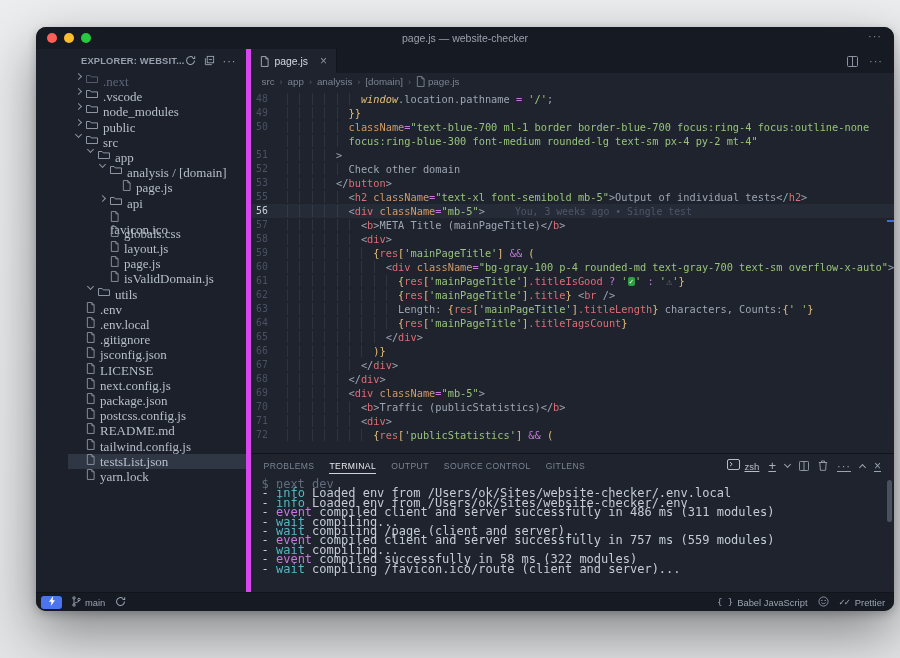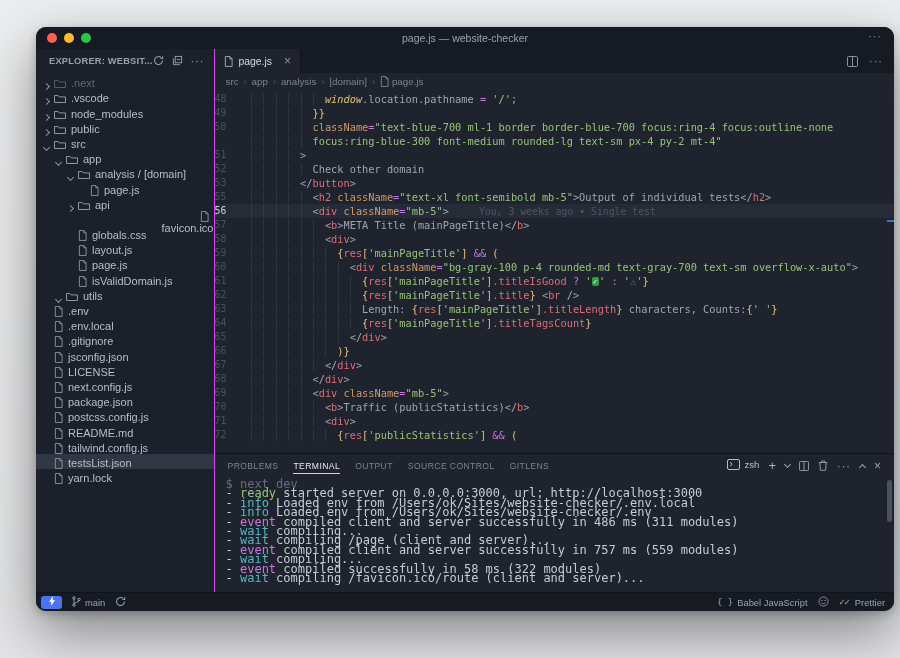--- a/index.html
+++ b/index.html
@@ -14,27 +14,27 @@
   .titlebar { flex:0 0 22px; background:#161a22; display:flex; align-items:center; position:relative; }
   .lights { position:absolute; left:11px; top:6px; display:flex; gap:7px; }
   .light { width:10px; height:10px; border-radius:50%; }
   .light.red{ background:#ff5f57; } .light.yellow{ background:#febc2e; } .light.green{ background:#28c840; }
   .win-title { flex:1; text-align:center; font-size:10.5px; color:#9aa1ad; }
   .title-more { position:absolute; right:12px; top:3px; color:#848d9c; font-size:11px; letter-spacing:1px; cursor:pointer; }
 
   .body-row { flex:1; display:flex; min-height:0; }
 
   
-  .sidebar { flex:0 0 165px; background:#1b202a; border-right:1px solid #d946ef; display:flex; flex-direction:column; min-height:0; }
+  .sidebar { flex:0 0 165px; background:#1b202a; border-right:5px solid #d946ef; display:flex; flex-direction:column; min-height:0;padding-left:32px; }
   .sb-header { flex:0 0 23px; display:flex; align-items:center; padding:0 9px 0 13px; }
   .sb-title { flex:1; font-size:9.3px; font-weight:bold; color:#98a0af; letter-spacing:.2px; white-space:nowrap; overflow:hidden; }
   .sb-icons { display:flex; gap:8px; align-items:center; color:#9aa3b2; }
   .sb-icons > span { cursor:pointer; display:flex; }
   .tree { flex:1; overflow:hidden; padding-top:2px; }
-  .trow { height:15.2px; display:flex; align-items:flex-end; font-size:11px; color:#b7bfcb; cursor:pointer; white-space:nowrap; }
+  .trow { height:15.2px; display:flex; align-items:flex-start; font-size:13px; color:#b7bfcb; cursor:pointer; white-space:nowrap;font-family:Liberation Serif, serif; }
   .trow.sel { background:#303744; }
   .trow.dim { color:#5d6678; }
   .chev { width:5px; height:5px; border-right:1.2px solid #8b93a3; border-bottom:1.2px solid #8b93a3;
     transform:rotate(-45deg); margin:0 5px 0 1px; flex:0 0 auto; }
   .chev.open { transform:rotate(45deg); margin-top:-3px; }
   .ticon { margin-right:5px; display:flex; color:#8e96a5; flex:0 0 auto; }
   .trow.dim .ticon { color:#525b6c; }
 
   
   .editor-col { flex:1; display:flex; flex-direction:column; min-width:0; }
@@ -50,41 +50,41 @@
   .breadcrumb { flex:0 0 17px; display:flex; align-items:center; padding:0 11px; font-size:9.8px; color:#7c8493; gap:5px; background:#1e232d; }
   .crumb { cursor:pointer; }
   .crumb-sep { color:#565e6e; font-size:9px; }
   .crumb .ticon { color:#7c8493; margin-right:3px; }
   .crumb.last { display:flex; align-items:center; }
 
   
   .code-wrap { flex:1; min-height:0; position:relative; overflow:hidden; background:#1e232d; padding-top:2px; }
   .crow { display:flex; height:14px; line-height:14px; font-family:"DejaVu Sans Mono", monospace; font-size:10.3px; white-space:pre; cursor:text; }
   .crow.cur { background:rgba(135,150,180,.08); }
-  .ln { flex:0 0 36px; text-align:left; padding-right:13px; color:#4a5164; font-size:9.8px; }
+  .ln { flex:0 0 36px; text-align:center; padding-right:13px; color:#4a5164; font-size:9.8px; }
   .crow.cur .ln { color:#ccd2dd; }
   .cl { flex:1; overflow:hidden; }
   .ind { background:repeating-linear-gradient(90deg, rgba(125,135,155,.17) 0 1px, transparent 1px 12.4px); }
   .blame { color:#4e5667; margin-left:30px; font-size:9.8px; }
   .ruler-mark { position:absolute; right:0; top:130px; width:7px; height:2px; background:#3d6fd8; }
 
   .tk-f{color:#9da5b4} .tk-t{color:#e06c75} .tk-v{color:#e06c75} .tk-a{color:#d19a66}
   .tk-s{color:#98c379} .tk-k{color:#c678dd} .tk-b{color:#e5c07b} .tk-d{color:#6b7384}
   .tk-w{color:#e5c07b; font-style:italic}
   .tk-c{display:inline-block; background:#2ea043; color:#fff; font-size:7.5px; line-height:9px; height:9px;
     padding:0 1.5px; border-radius:2px; vertical-align:1px;}
 
   
   .panel { flex:0 0 139px; display:flex; flex-direction:column; border-top:1px solid #11141b; background:#1e232d; min-height:0; }
   .panel-tabs { flex:0 0 23px; display:flex; align-items:center; padding:0 13px; gap:15px; }
   .ptab { font-size:8.6px; letter-spacing:.4px; color:#7a8494; cursor:pointer; position:relative; padding:3px 0; }
   .ptab.active { color:#e6e9ee; }
   .ptab.active::after { content:''; position:absolute; left:0; right:0; bottom:0; height:1px; background:#cfd4dc; }
   .panel-right { margin-left:auto; display:flex; align-items:center; gap:9px; color:#9aa3b2; }
-  .panel-right > span { cursor:pointer; display:flex; align-items:flex-start; }
+  .panel-right > span { cursor:pointer; display:flex; align-items:flex-end;text-decoration:underline; }
   .shell-chip { gap:4px; font-size:9.6px; color:#b6bdc9; }
   .plus { font-size:13px; color:#aab2bf; line-height:1; }
   .pchev { width:5px; height:5px; border-right:1.2px solid #9aa3b2; border-bottom:1.2px solid #9aa3b2; display:inline-block; }
   .pchev.down { transform:rotate(45deg); margin-top:-2px; }
   .pchev.up { transform:rotate(-135deg); margin-top:3px; }
   .xclose { font-size:12px; line-height:1; }
 
   .term { flex:1; min-height:0; padding:3px 0 0 11px; font-family:"DejaVu Sans Mono", monospace;
     font-size:12px; line-height:9.4px; position:relative; overflow:hidden; cursor:text; }
   .tline { white-space:pre; }
@@ -494,21 +494,20 @@
             <span class="dots">···</span>
             <span>
                 <i class="pchev up"></i>
               </span>
             <span class="xclose">×</span>
           </span>
         </div>
         <div class="term">
           <div class="term-scroll"></div>
         <div class="tline"><span class="tm-d">$ next dev</span></div>
-            <div class="tline"><span class="tm-f">- </span><span class="tm-g">ready</span><span class="tm-f"> started server on 0.0.0.0:3000, url: http://localhost:3000</span></div>
             <div class="tline"><span class="tm-f">- </span><span class="tm-cy">info</span><span class="tm-f"> Loaded env from /Users/ok/Sites/website-checker/.env.local</span></div>
             <div class="tline"><span class="tm-f">- </span><span class="tm-cy">info</span><span class="tm-f"> Loaded env from /Users/ok/Sites/website-checker/.env</span></div>
             <div class="tline"><span class="tm-f">- </span><span class="tm-m">event</span><span class="tm-f"> compiled client and server successfully in 486 ms (311 modules)</span></div>
             <div class="tline"><span class="tm-f">- </span><span class="tm-cy">wait</span><span class="tm-f"> compiling...</span></div>
             <div class="tline"><span class="tm-f">- </span><span class="tm-cy">wait</span><span class="tm-f"> compiling /page (client and server)...</span></div>
             <div class="tline"><span class="tm-f">- </span><span class="tm-m">event</span><span class="tm-f"> compiled client and server successfully in 757 ms (559 modules)</span></div>
             <div class="tline"><span class="tm-f">- </span><span class="tm-cy">wait</span><span class="tm-f"> compiling...</span></div>
             <div class="tline"><span class="tm-f">- </span><span class="tm-m">event</span><span class="tm-f"> compiled successfully in 58 ms (322 modules)</span></div>
             <div class="tline"><span class="tm-f">- </span><span class="tm-cy">wait</span><span class="tm-f"> compiling /favicon.ico/route (client and server)...</span></div>
           </div>

